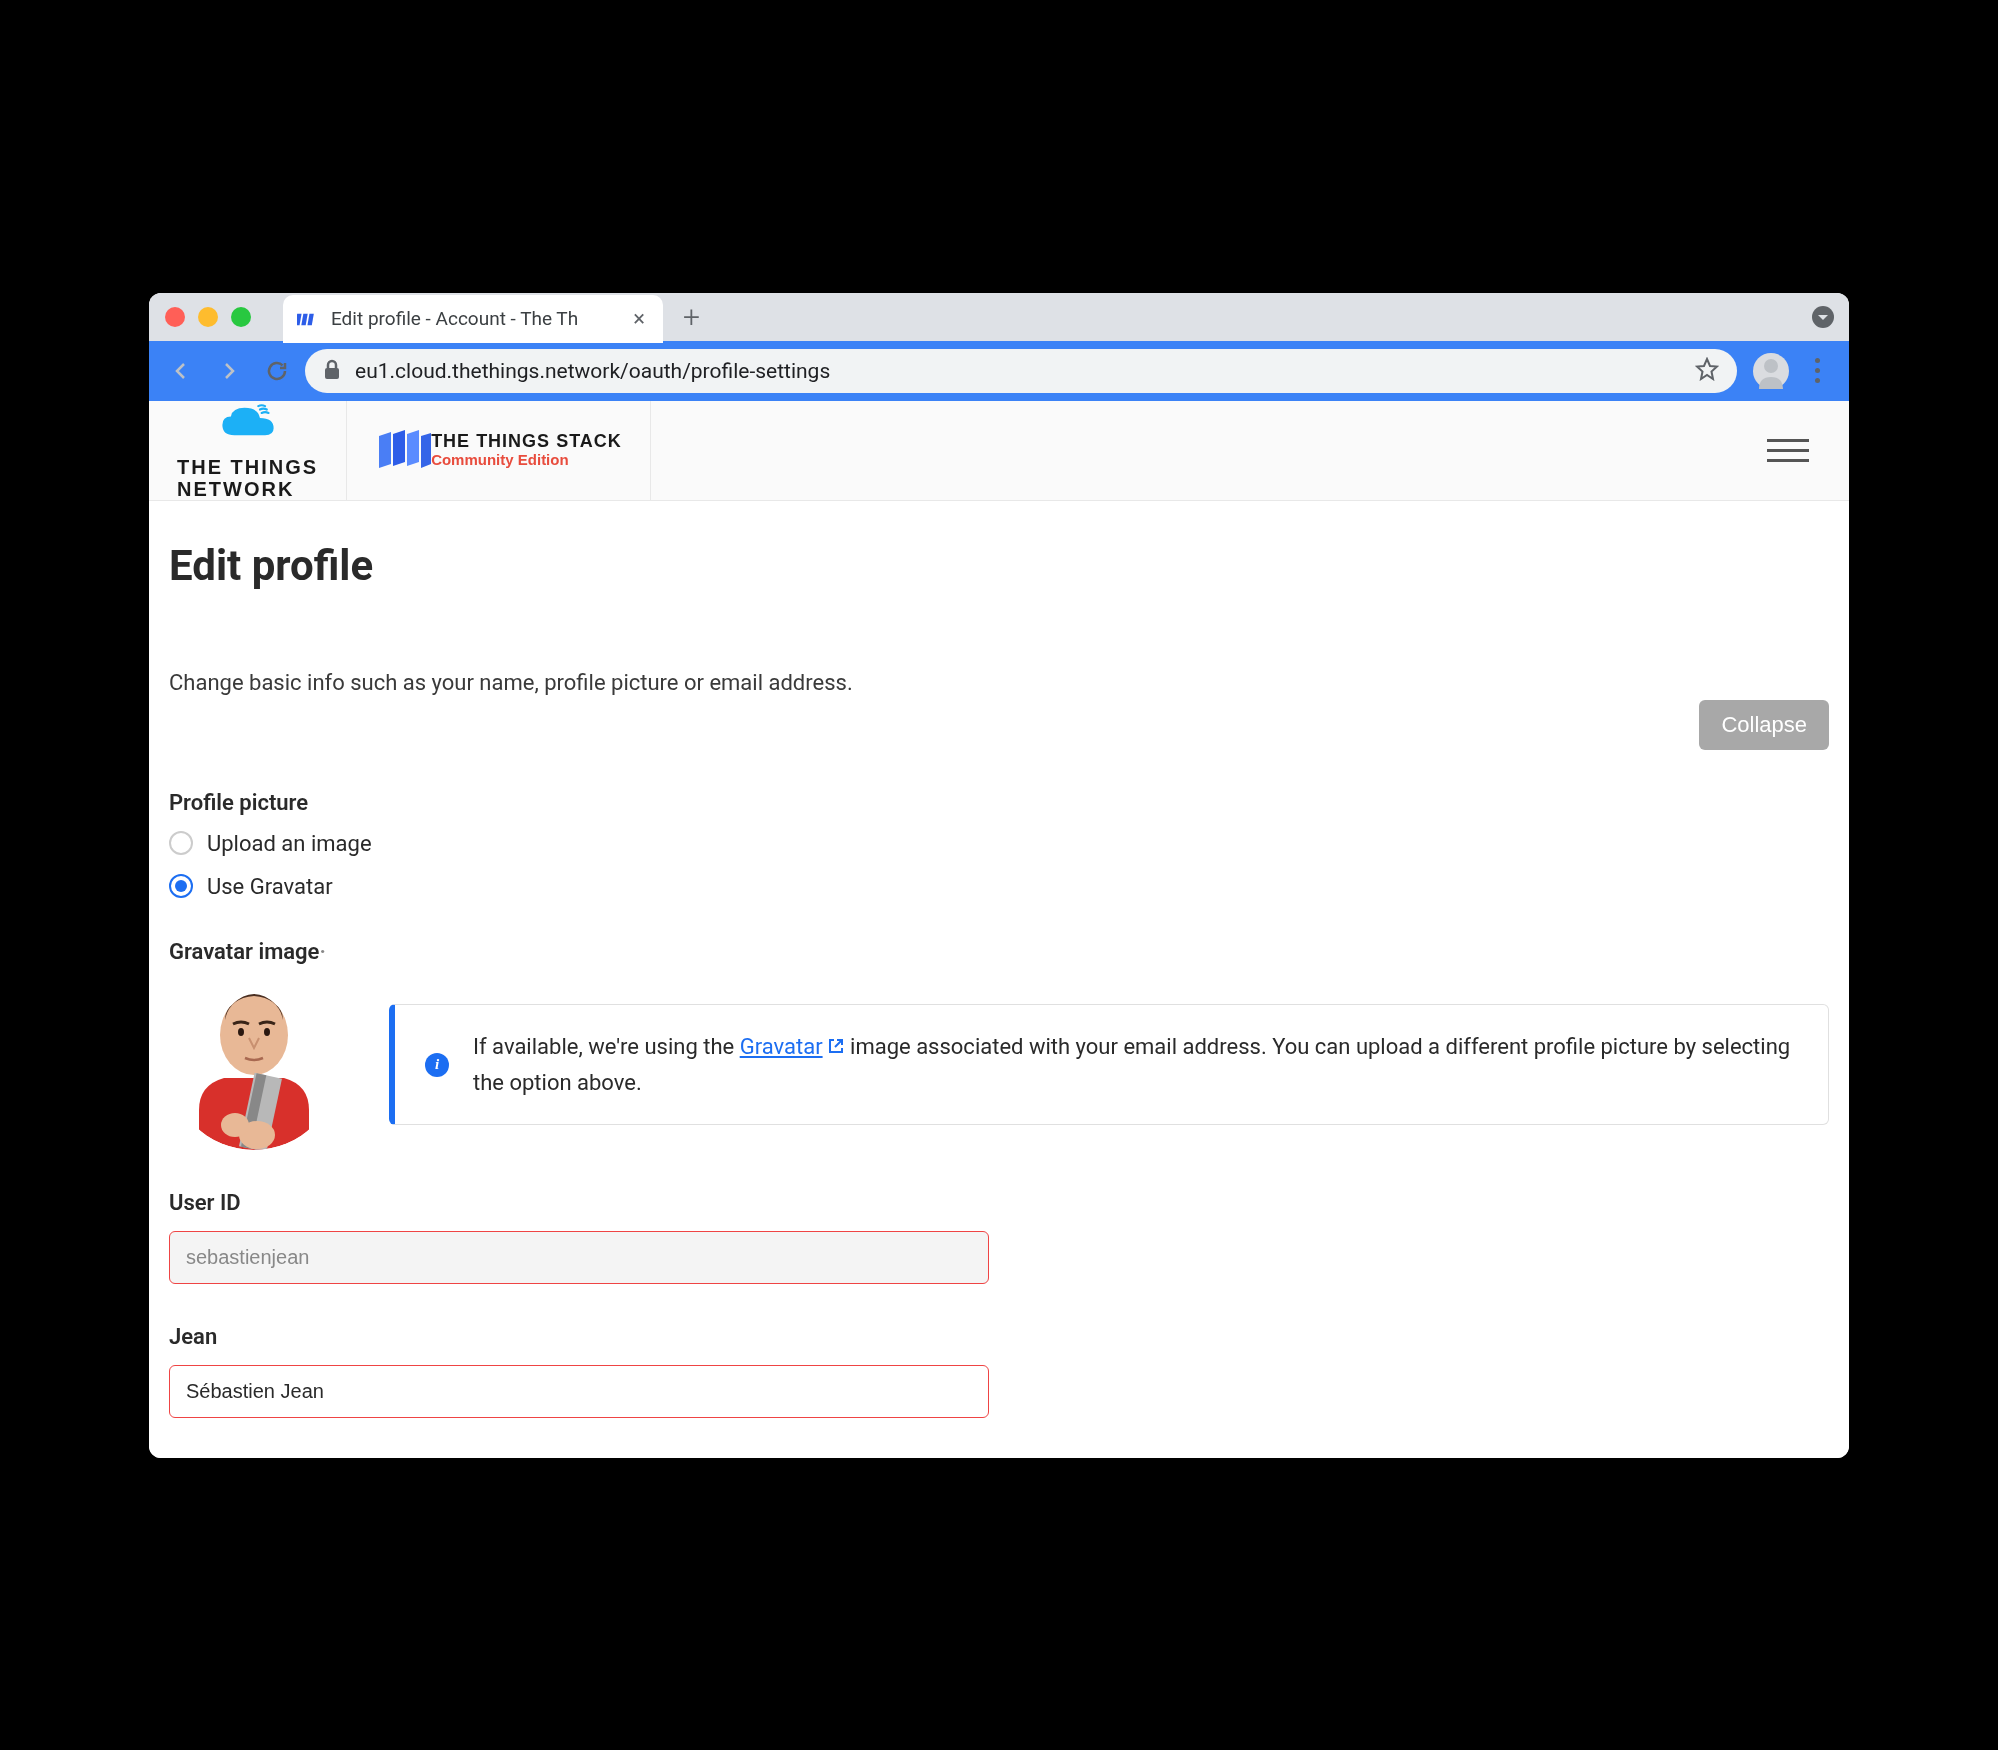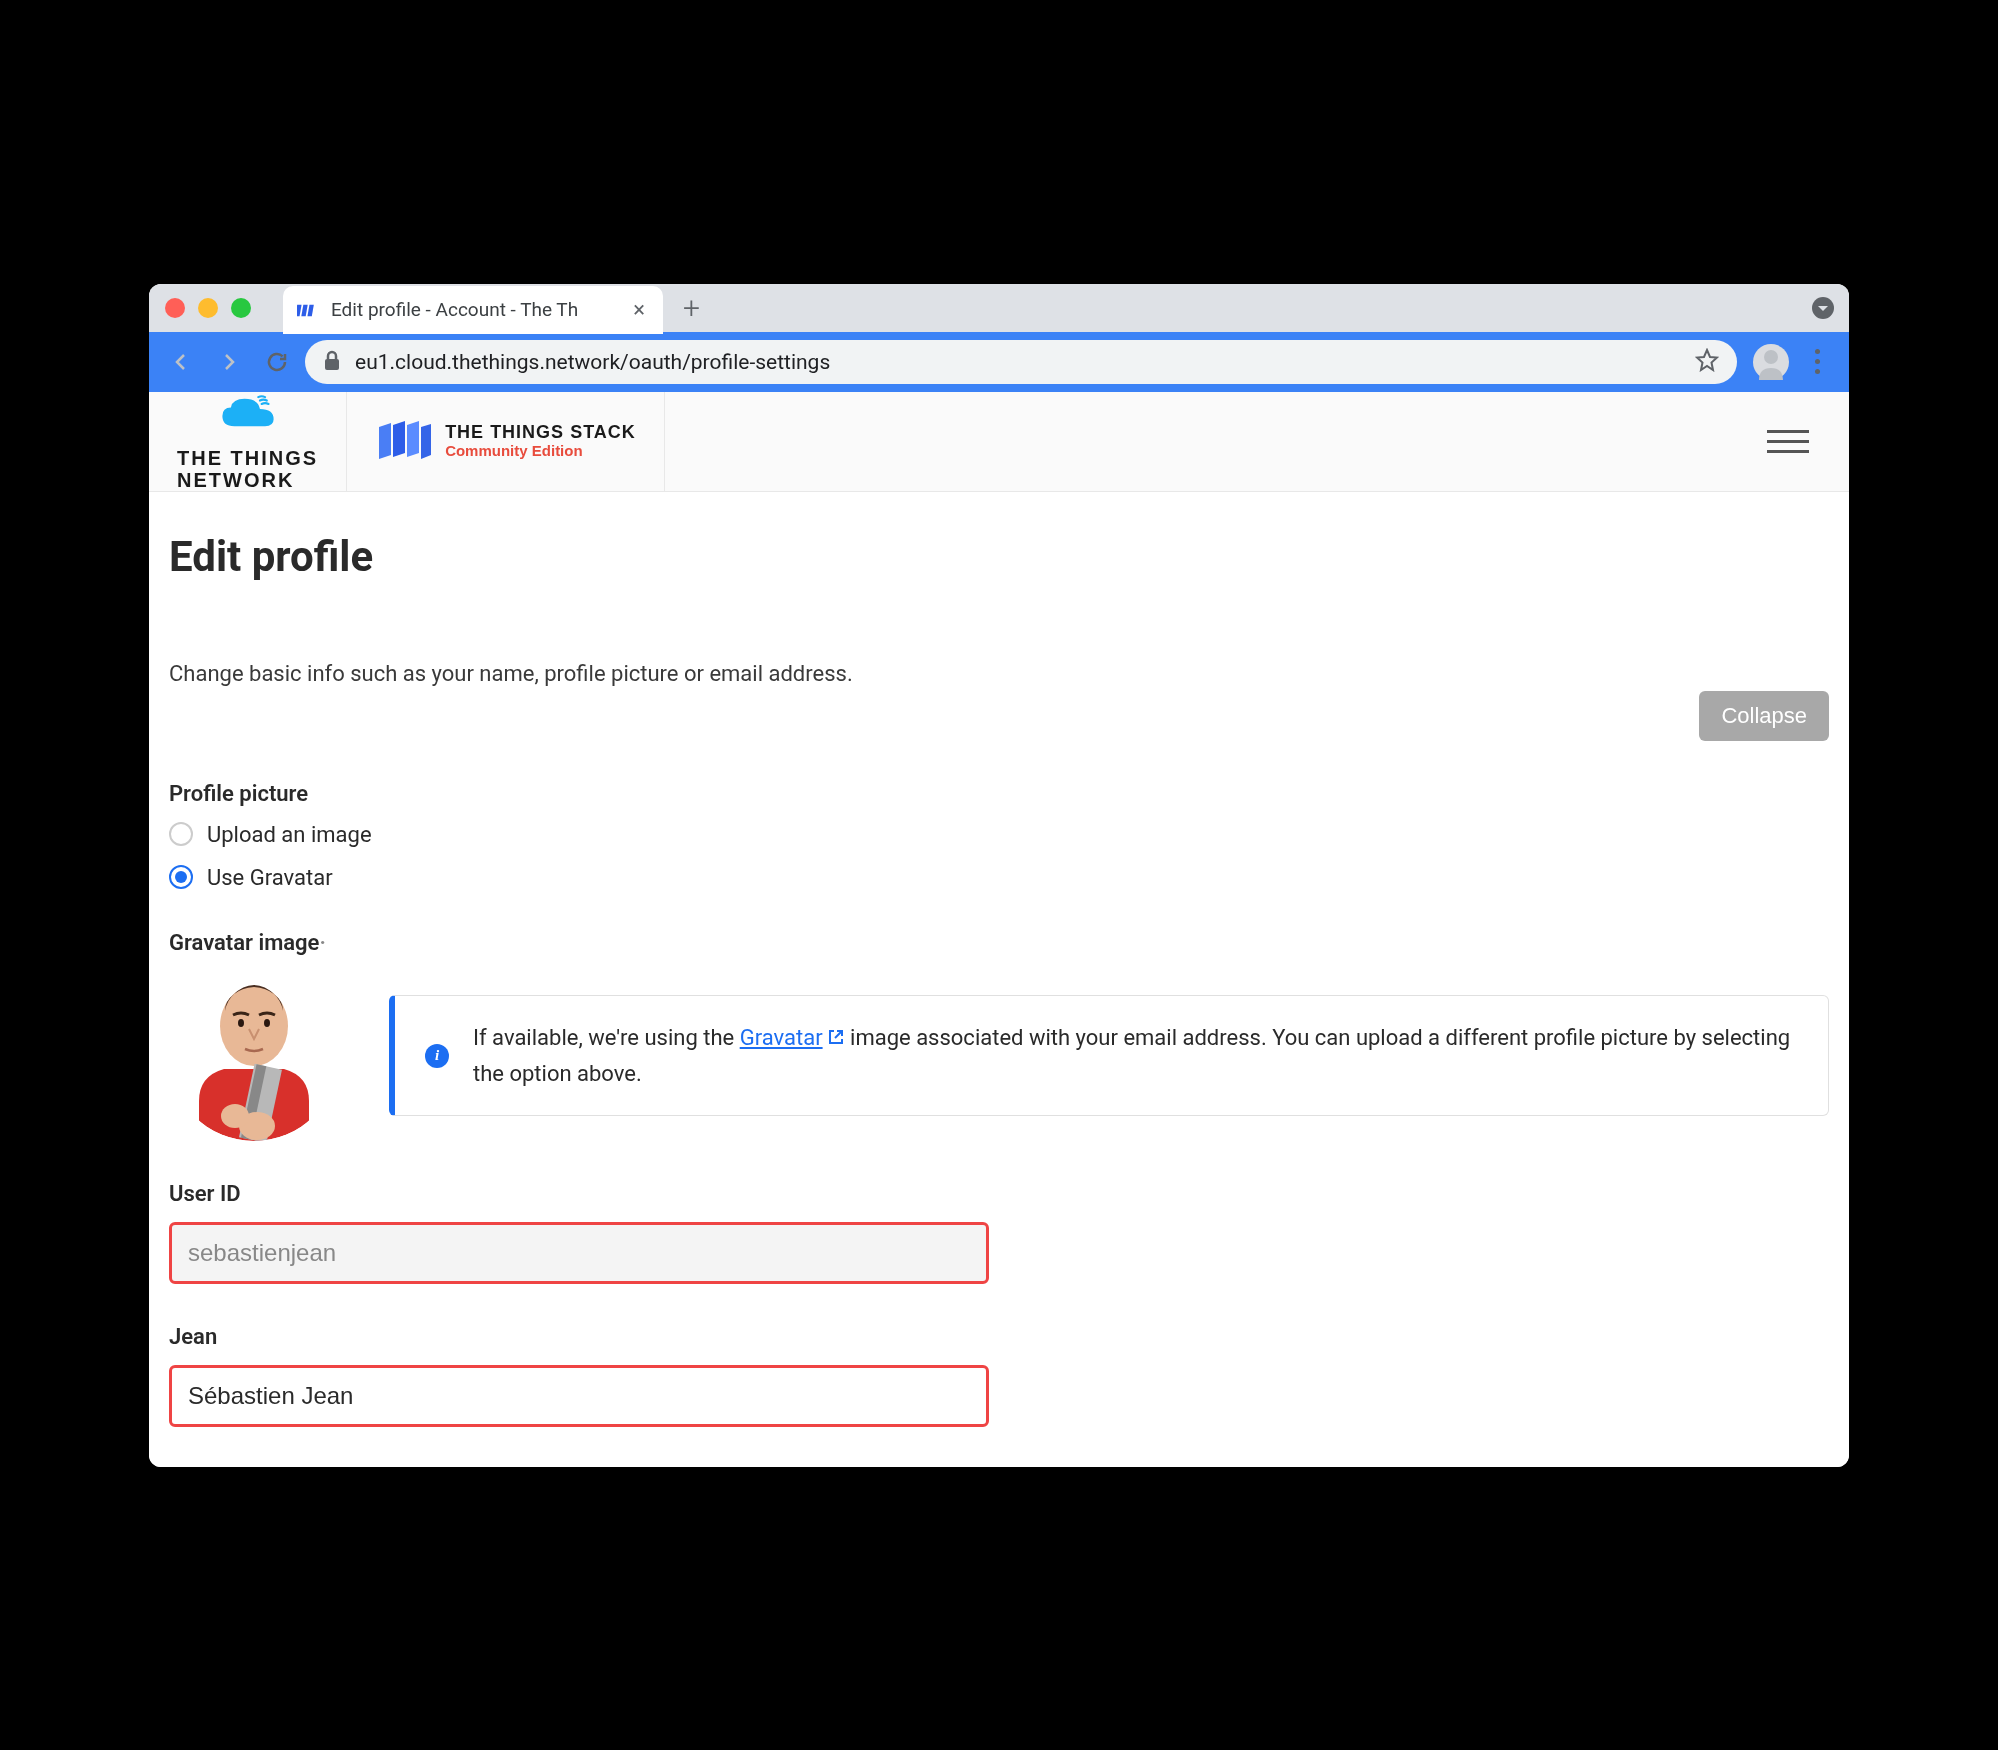--- a/index.html
+++ b/index.html
@@ -171,21 +171,20 @@
       color: #1a1a1a;
     }
     .header-divider {
       width: 1px;
       height: 100%;
       background: #e8e8e8;
     }
     .header-logo-2 {
       display: flex;
       align-items: center;
-      gap: 14px;
       padding: 0 28px;
       height: 100%;
     }
     .tts-books {
       width: 56px;
       height: 40px;
     }
     .tts-text-wrap { line-height: 1.1; }
     .tts-text-main {
       font-family: Arial, sans-serif;
@@ -336,22 +335,22 @@
       text-decoration: underline;
     }
     .ext-icon {
       display: inline-block;
       vertical-align: middle;
       margin-left: 4px;
     }
     .text-input {
       width: 820px;
       padding: 14px 16px;
-      font-size: 24px;
-      border: 3px solid #ef4444;
+      font-size: 20px;
+      border: 1px solid #ef4444;
       border-radius: 6px;
       color: #2a2a2a;
     }
     .text-input.readonly {
       background: #f4f4f4;
       color: #888;
     }
   </style>
 </head>
 <body>

